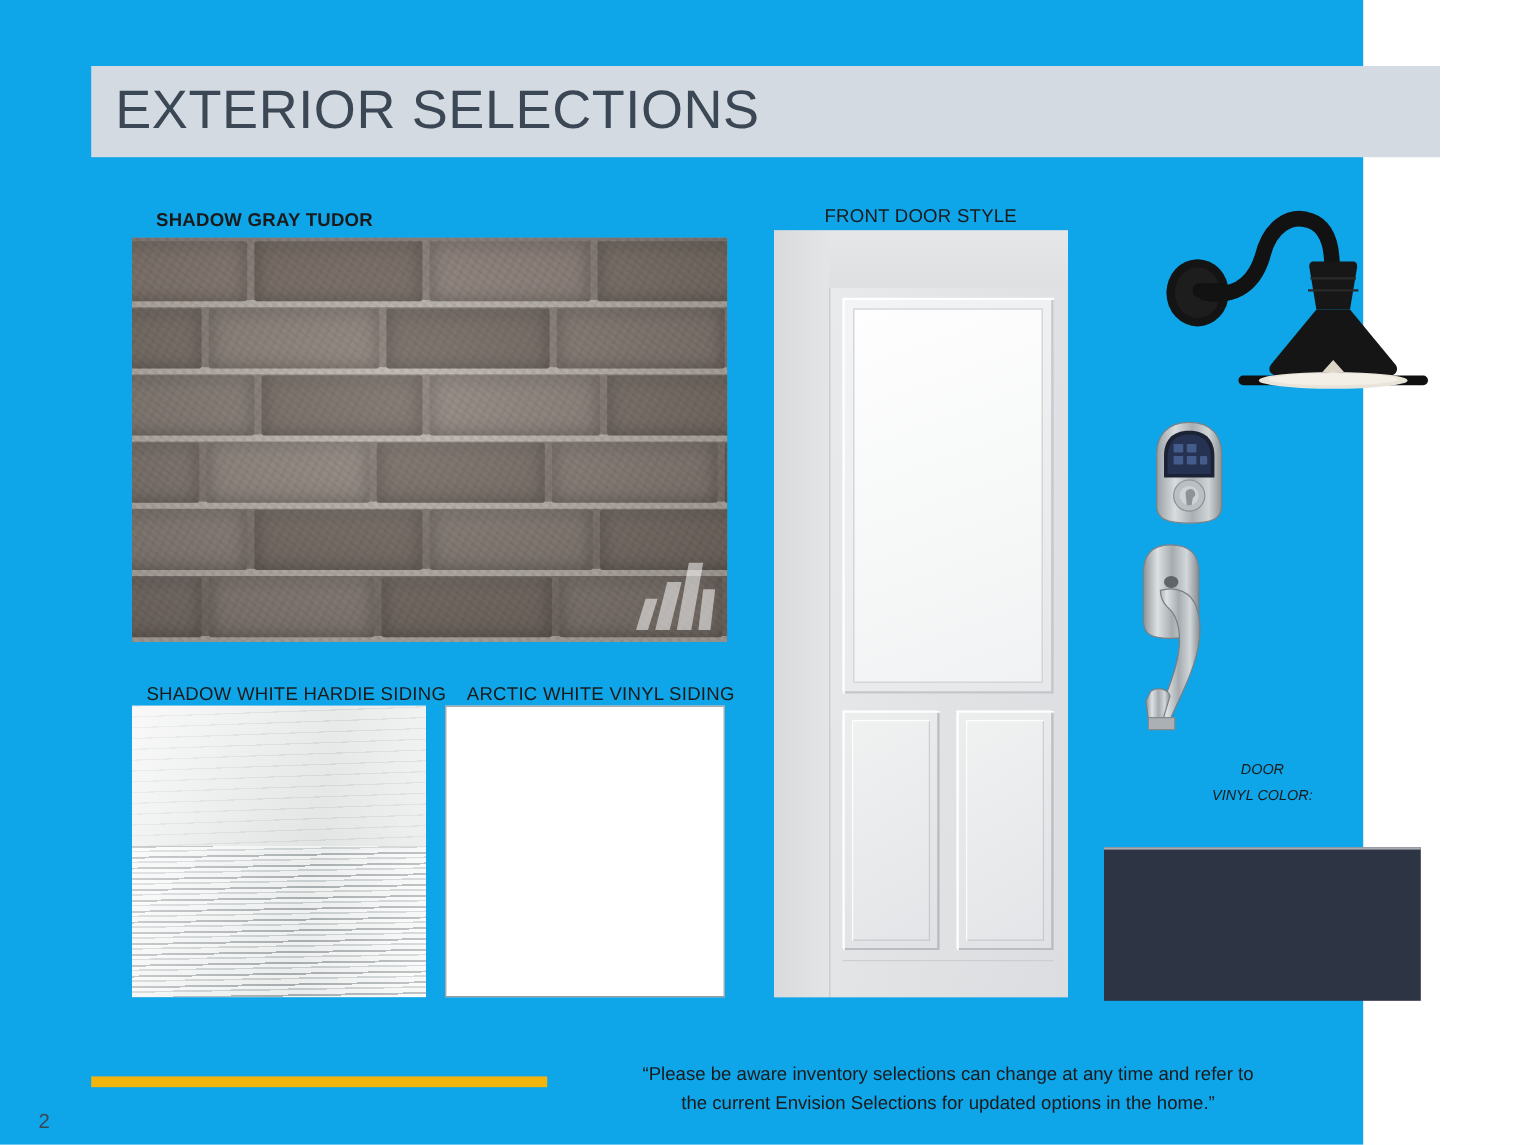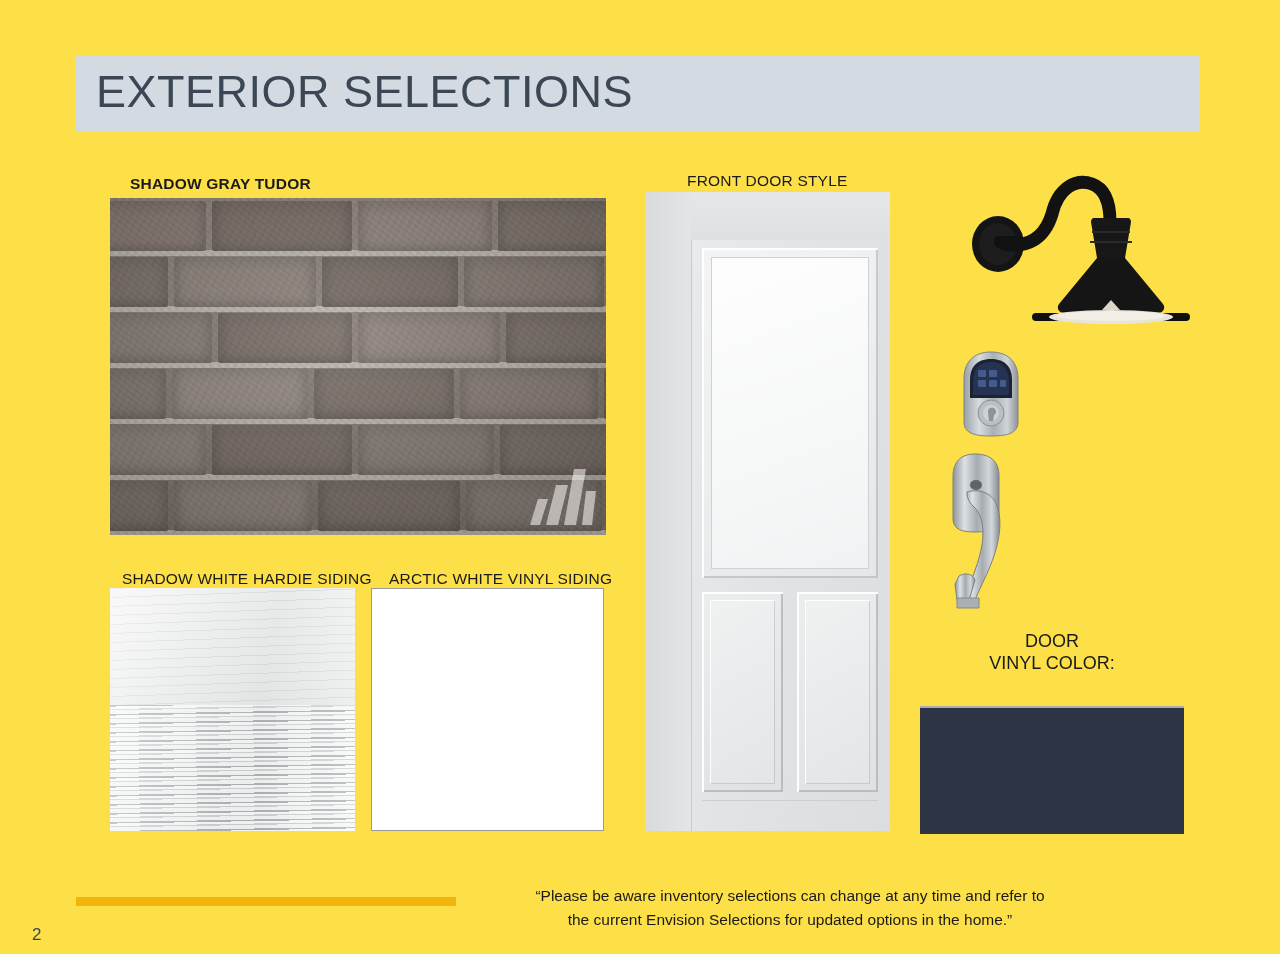--- a/index.html
+++ b/index.html
@@ -2,21 +2,21 @@
 <html><head>
 <meta charset="utf-8">
 <style>
   * { box-sizing: border-box; margin: 0; padding: 0; }
   html, body {
     width: 1280px; height: 954px;
     background: #ffffff;
     font-family: "Liberation Sans", sans-serif;
     overflow: hidden;
   }
-  .slide { position: relative; width: 1280px; height: 954px; background:#fde047; }
+  .slide { position: relative; width: 1136px; height: 954px; background:#0ea5e9; }
 
   
   .title-band {
     position: absolute; left: 76px; top: 55px;
     width: 1124px; height: 76px;
     background: #d4dae2;
   }
   .title-text {
     position: absolute; left: 20px; top: 50%;
     transform: translateY(-52%);
@@ -149,21 +149,21 @@
   
   .barn-light { position:absolute; left:960px; top:170px; width:232px; height:170px; }
 
   
   .smartlock { position:absolute; left:958px; top:350px; width:66px; height:88px; }
   .handleset { position:absolute; left:945px; top:448px; width:76px; height:165px; }
 
   
   .paint-caption {
     position:absolute; left:920px; top:630px; width:264px;
-    text-align:center; font-size:18px; color:#1a1a1a; line-height:22px;
+    text-align:center; font-size:12px; color:#1a1a1a; line-height:22px;font-style:italic;
   }
   .paint-swatch {
     position:absolute; left:920px; top:706px;
     width:264px; height:128px;
     background:#2d3443;
     border-top:2px solid #a9acb2;
   }
 
   
   .yellow-bar {

